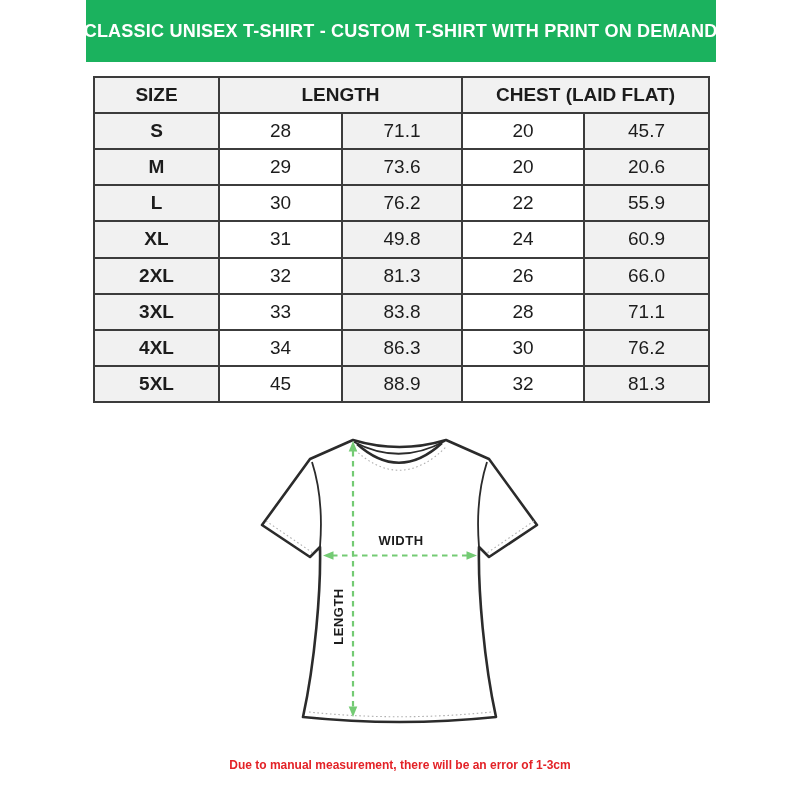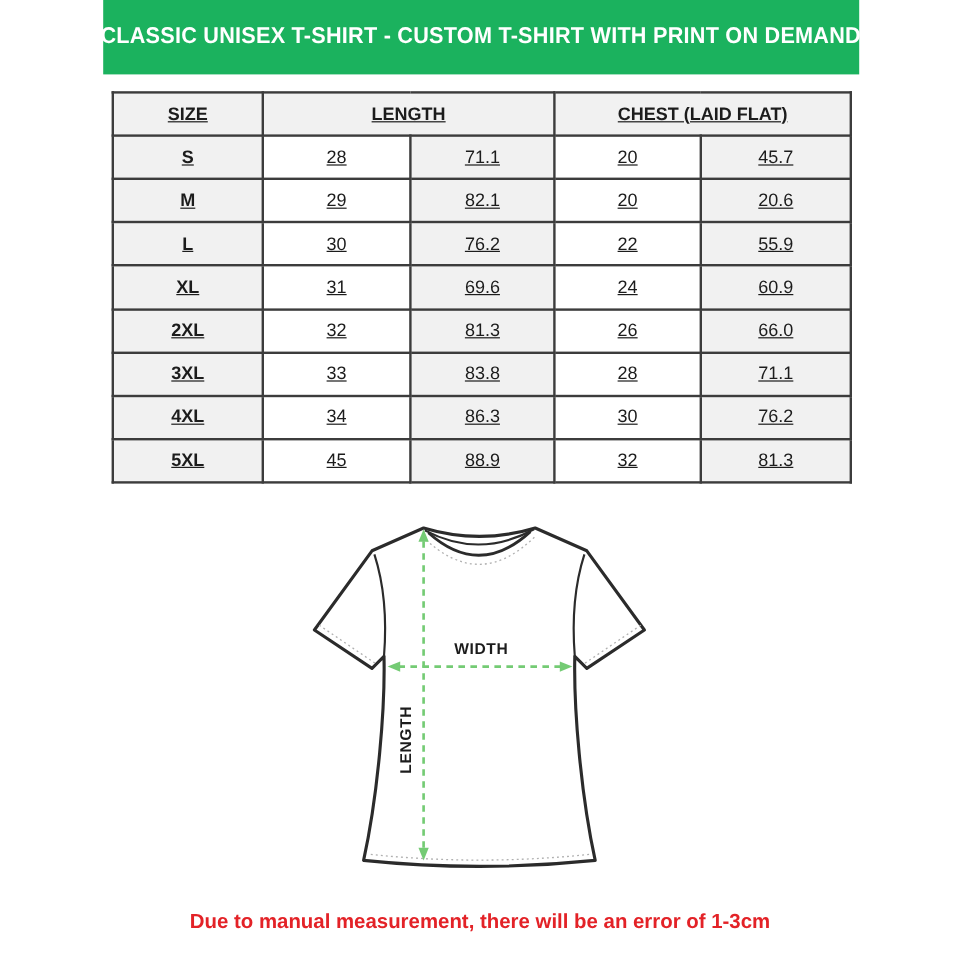--- a/index.html
+++ b/index.html
@@ -8,21 +8,21 @@
   
   .banner{position:absolute;left:86px;top:0;width:630px;height:62px;
     background:var(--banner-green,#1bb25e);display:flex;align-items:center;justify-content:center;}
   .banner span{color:#fff;font-weight:bold;font-size:19px;white-space:nowrap;
     letter-spacing:.2px;transform:scaleX(.95);transform-origin:center;}
 
   
   .tablewrap{position:absolute;left:93px;top:76px;}
   table{border-collapse:collapse;table-layout:fixed;width:615px;height:327px;}
   td,th{border:2px solid #3c3c3c;text-align:center;vertical-align:middle;
-    font-size:15px;color:#1c1c1c;padding:0;text-decoration:underline;}
+    font-size:19px;color:#1c1c1c;padding:0;}
   th{font-weight:bold;background:#f1f1f1;}
   td:nth-child(odd){background:#f1f1f1;}
   td:nth-child(even){background:#ffffff;}
   td.size{font-weight:bold;}
 
   
   .diagram{position:absolute;left:255px;top:430px;width:290px;height:295px;}
   .diagram svg{position:absolute;left:0;top:0;}
   .shirt-body{fill:#ffffff;stroke:var(--outline-dark,#2b2b2b);stroke-width:2.6;stroke-linejoin:round;}
   .thin{fill:none;stroke:var(--outline-dark,#2b2b2b);stroke-width:1.8;}
@@ -30,21 +30,21 @@
   .stitch{fill:none;stroke:#b0b0b0;stroke-width:1.1;stroke-dasharray:1.6 2.6;}
   .arrow line{stroke:var(--arrow-green,#74cb74);stroke-width:2.2;stroke-dasharray:5.5 4.5;}
   .arrow polygon{fill:var(--arrow-green,#74cb74);stroke:none;}
   .dim-label{position:absolute;width:80px;text-align:center;font-size:13px;
     font-weight:bold;color:#1c1c1c;letter-spacing:.5px;}
   .width-label{left:106px;top:103px;}
   .length-label{left:43px;top:179px;transform:rotate(-90deg);transform-origin:center;}
 
   
   .note{position:absolute;left:0;top:758px;width:800px;text-align:center;
-    font-size:17px;font-weight:bold;color:var(--note-red,#e32227);}
+    font-size:12px;font-weight:bold;color:var(--note-red,#e32227);}
 </style>
 </head>
 <body>
 
 <div id="page">
 
   <div class="banner">
     <span>CLASSIC UNISEX T-SHIRT - CUSTOM T-SHIRT WITH PRINT ON DEMAND</span>
   </div>
 
@@ -66,35 +66,35 @@
       <tr>
         <td class="size">S</td>
         <td>28</td>
         <td>71.1</td>
         <td>20</td>
         <td>45.7</td>
       </tr>
       <tr>
         <td class="size">M</td>
         <td>29</td>
-        <td>82.1</td>
+        <td>73.6</td>
         <td>20</td>
         <td>20.6</td>
       </tr>
       <tr>
         <td class="size">L</td>
         <td>30</td>
         <td>76.2</td>
         <td>22</td>
         <td>55.9</td>
       </tr>
       <tr>
         <td class="size">XL</td>
         <td>31</td>
-        <td>69.6</td>
+        <td>49.8</td>
         <td>24</td>
         <td>60.9</td>
       </tr>
       <tr>
         <td class="size">2XL</td>
         <td>32</td>
         <td>81.3</td>
         <td>26</td>
         <td>66.0</td>
       </tr>

